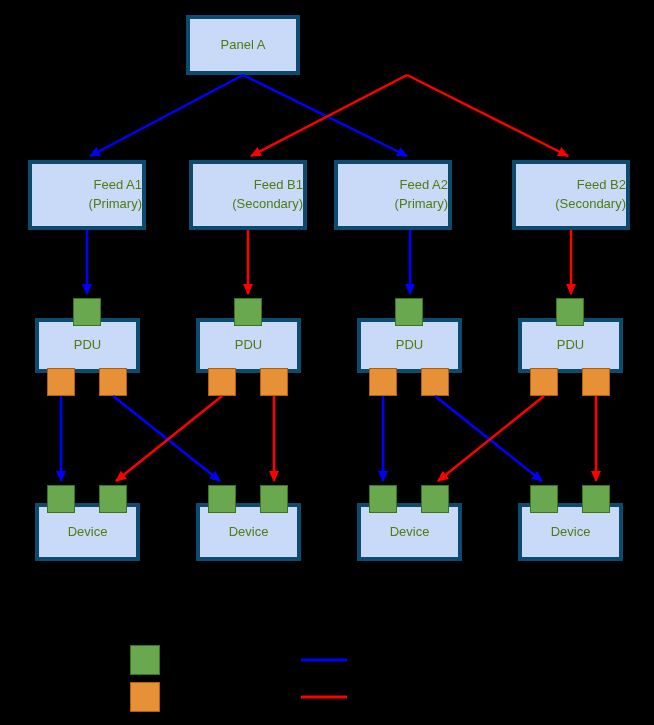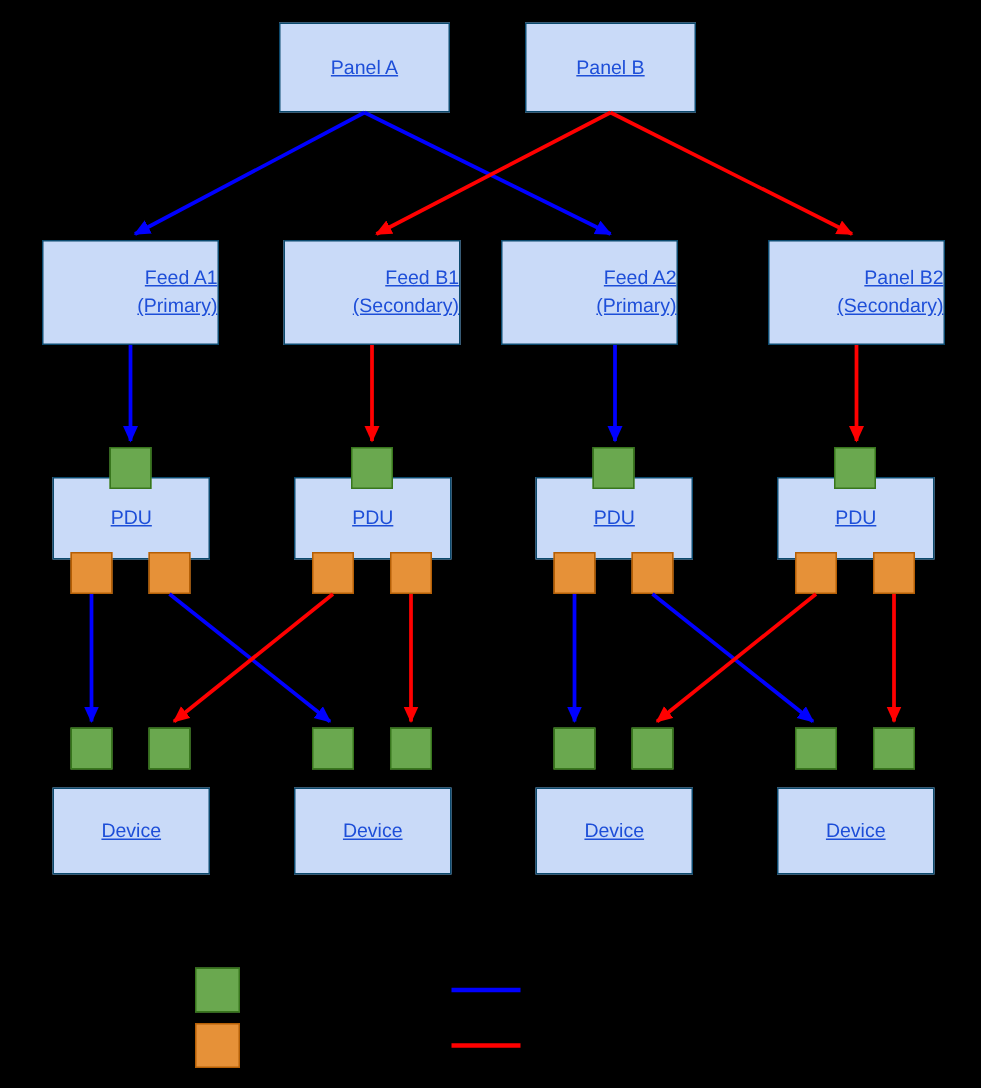--- a/index.html
+++ b/index.html
@@ -10,50 +10,49 @@
     position: relative;
     width: 654px;
     height: 725px;
     background: #000000;
     overflow: hidden;
   }
 
   .node {
     position: absolute;
     background: #c9daf8;
-    border: 1px solid #0c4a6e;
-    color: #1d4ed8;
+    border: 4px solid #0c4a6e;
+    color: #4d7c0f;
     display: flex;
     flex-direction: column;
     align-items: center;
     justify-content: center;
     text-align: center;
     font-size: 13px;
     line-height: 1.45;
     z-index: 1;
-    text-decoration: underline;
   }
   .node .lbl-main { font-size: 13px; }
 
   .panel-a { left: 186px; top: 15px;  width: 114px; height: 60px; }
   .panel-b { left: 350px; top: 15px;  width: 114px; height: 60px; }
 
   .feed { height: 70px; width: 118px; top: 160px; align-items: flex-end; }
   .feed-1 { left: 28px; }
   .feed-2 { left: 189px; }
   .feed-3 { left: 334px; }
   .feed-4 { left: 512px; }
 
   .pdu { top: 318px; width: 105px; height: 55px; }
   .pdu-1 { left: 35px; }
   .pdu-2 { left: 196px; }
   .pdu-3 { left: 357px; }
   .pdu-4 { left: 518px; }
 
-  .device { top: 525px; width: 105px; height: 58px; justify-content: center; }
+  .device { top: 503px; width: 105px; height: 58px; justify-content: center; }
   .dev-1 { left: 35px; }
   .dev-2 { left: 196px; }
   .dev-3 { left: 357px; }
   .dev-4 { left: 518px; }
 
   .port {
     position: absolute;
     width: 28px;
     height: 28px;
     z-index: 2;
@@ -117,38 +116,35 @@
     <line class="wire-red" x1="544" y1="396" x2="438" y2="481" marker-end="url(#ah-red)"></line>
     <line class="wire-red" x1="596" y1="396" x2="596" y2="481" marker-end="url(#ah-red)"></line>
 
     <line class="legend-line-blue" x1="301" y1="660" x2="347" y2="660"></line>
     <line class="legend-line-red" x1="301" y1="697" x2="347" y2="697"></line>
   </svg>
 
   <div class="node panel-a">
     <span class="lbl-main">Panel A</span>
   </div>
-  <div class="node panel-b">
-    <span class="lbl-main">Panel B</span>
-  </div>
 
   <div class="node feed feed-1">
     <span>Feed A1</span>
     <span>(Primary)</span>
   </div>
   <div class="node feed feed-2">
     <span>Feed B1</span>
     <span>(Secondary)</span>
   </div>
   <div class="node feed feed-3">
     <span>Feed A2</span>
     <span>(Primary)</span>
   </div>
   <div class="node feed feed-4">
-    <span>Panel B2</span>
+    <span>Feed B2</span>
     <span>(Secondary)</span>
   </div>
 
   <div class="port port-in" style="left:73px;  top:298px;"></div>
   <div class="port port-in" style="left:234px; top:298px;"></div>
   <div class="port port-in" style="left:395px; top:298px;"></div>
   <div class="port port-in" style="left:556px; top:298px;"></div>
 
   <div class="node pdu pdu-1">
     <span class="lbl-main">PDU</span>

